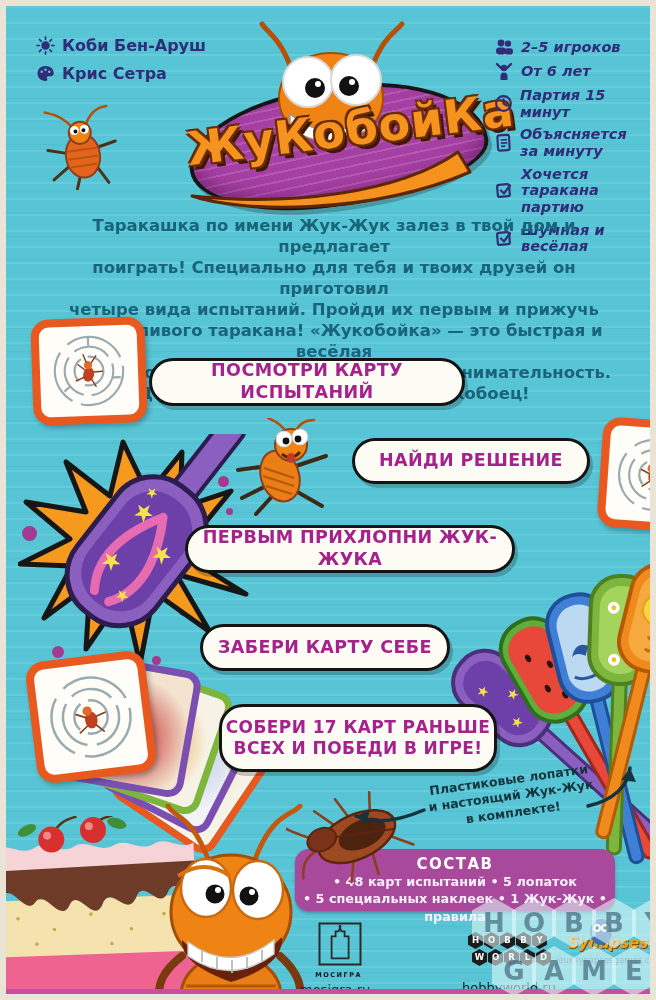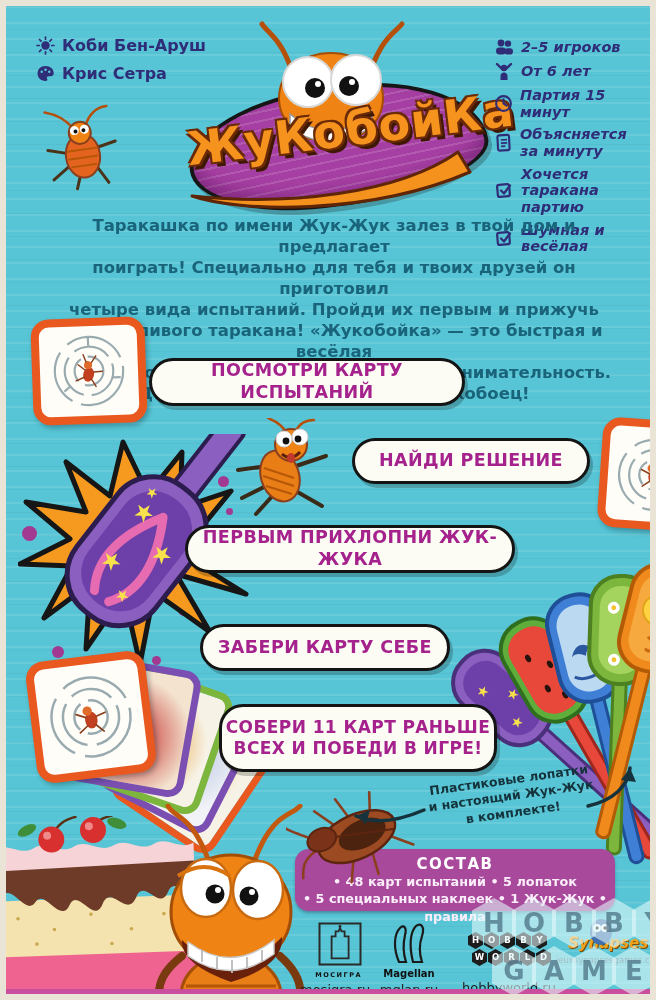--- a/index.html
+++ b/index.html
@@ -354,21 +354,21 @@
         <ellipse cx="50" cy="53" rx="6" ry="8" fill="#c2401f"></ellipse>
         <circle cx="47" cy="44" r="4.5" fill="#e06a2a"></circle>
         <g stroke="#8a3f1e" stroke-width="1.6" stroke-linecap="round">
           <path d="M45 50 l-9-4 M46 58 l-8 6 M55 50 l9-3 M54 58 l7 7"></path>
         </g>
       </svg>
     </div>
   </div>
 
   <div class="ribbon" style="left:213px;top:698px;width:272px;height:62px;font-size:17px;">
-    <div>СОБЕРИ 11 КАРТ РАНЬШЕ</div>
+    <div>СОБЕРИ 17 КАРТ РАНЬШЕ</div>
     <div>ВСЕХ И ПОБЕДИ В ИГРЕ!</div>
   </div>
 
   <div id="note">
     <div class="note-line">Пластиковые лопатки</div>
     <div class="note-line">и настоящий Жук-Жук</div>
     <div class="note-line">в комплекте!</div>
   </div>
   <svg class="abs" style="left:320px;top:752px;z-index:18;" width="330" height="95" viewBox="0 0 330 95">
     <path d="M98 52 C 70 64 48 66 30 58" stroke="#16333d" stroke-width="3.5" fill="none" stroke-linecap="round"></path>
@@ -457,28 +457,20 @@
   <div class="pub" style="left:294px;top:916px;width:62px;text-align:right;">
     <svg width="44" height="44" viewBox="0 0 44 44">
       <rect x="1.5" y="1.5" width="41" height="41" fill="none" stroke="#2a2a2a" stroke-width="2"></rect>
       <path d="M22 6 l1.6 3.4 h3 v5 h4 v22 h-17 v-22 h4 v-5 h3 z" fill="none" stroke="#2a2a2a" stroke-width="1.8"></path>
       <circle cx="22" cy="4.5" r="1.4" fill="#2a2a2a"></circle>
     </svg>
     <div id="mosigra-name">МОСИГРА</div>
     <div class="pub-url">mosigra.ru</div>
   </div>
 
-  <div class="pub" style="left:370px;top:916px;width:66px;">
-    <svg width="52" height="42" viewBox="0 0 52 42">
-      <path d="M16 40 C 10 26 11 12 17 6 C 21 2 24 6 22 13 C 20 22 20 31 23 40 Z" fill="none" stroke="#1a1a1a" stroke-width="2.2"></path>
-      <path d="M30 40 C 26 24 27 10 33 4 C 38 0 42 5 39 14 C 36 23 36 31 39 40 Z" fill="none" stroke="#1a1a1a" stroke-width="2.2"></path>
-    </svg>
-    <div class="pub-name">Magellan</div>
-    <div class="pub-url">mglan.ru</div>
-  </div>
 
   <div class="pub" style="left:456px;top:922px;width:92px;">
     <div style="white-space:nowrap;">
       <span class="hexlet">H</span><span class="hexlet">O</span><span class="hexlet">B</span><span class="hexlet">B</span><span class="hexlet">Y</span>
     </div>
     <div style="white-space:nowrap;margin-left:8px;margin-top:-4px;">
       <span class="hexlet">W</span><span class="hexlet">O</span><span class="hexlet">R</span><span class="hexlet">L</span><span class="hexlet">D</span>
     </div>
     <div class="pub-url" style="margin-top:14px;">hobbyworld.ru</div>
   </div>

